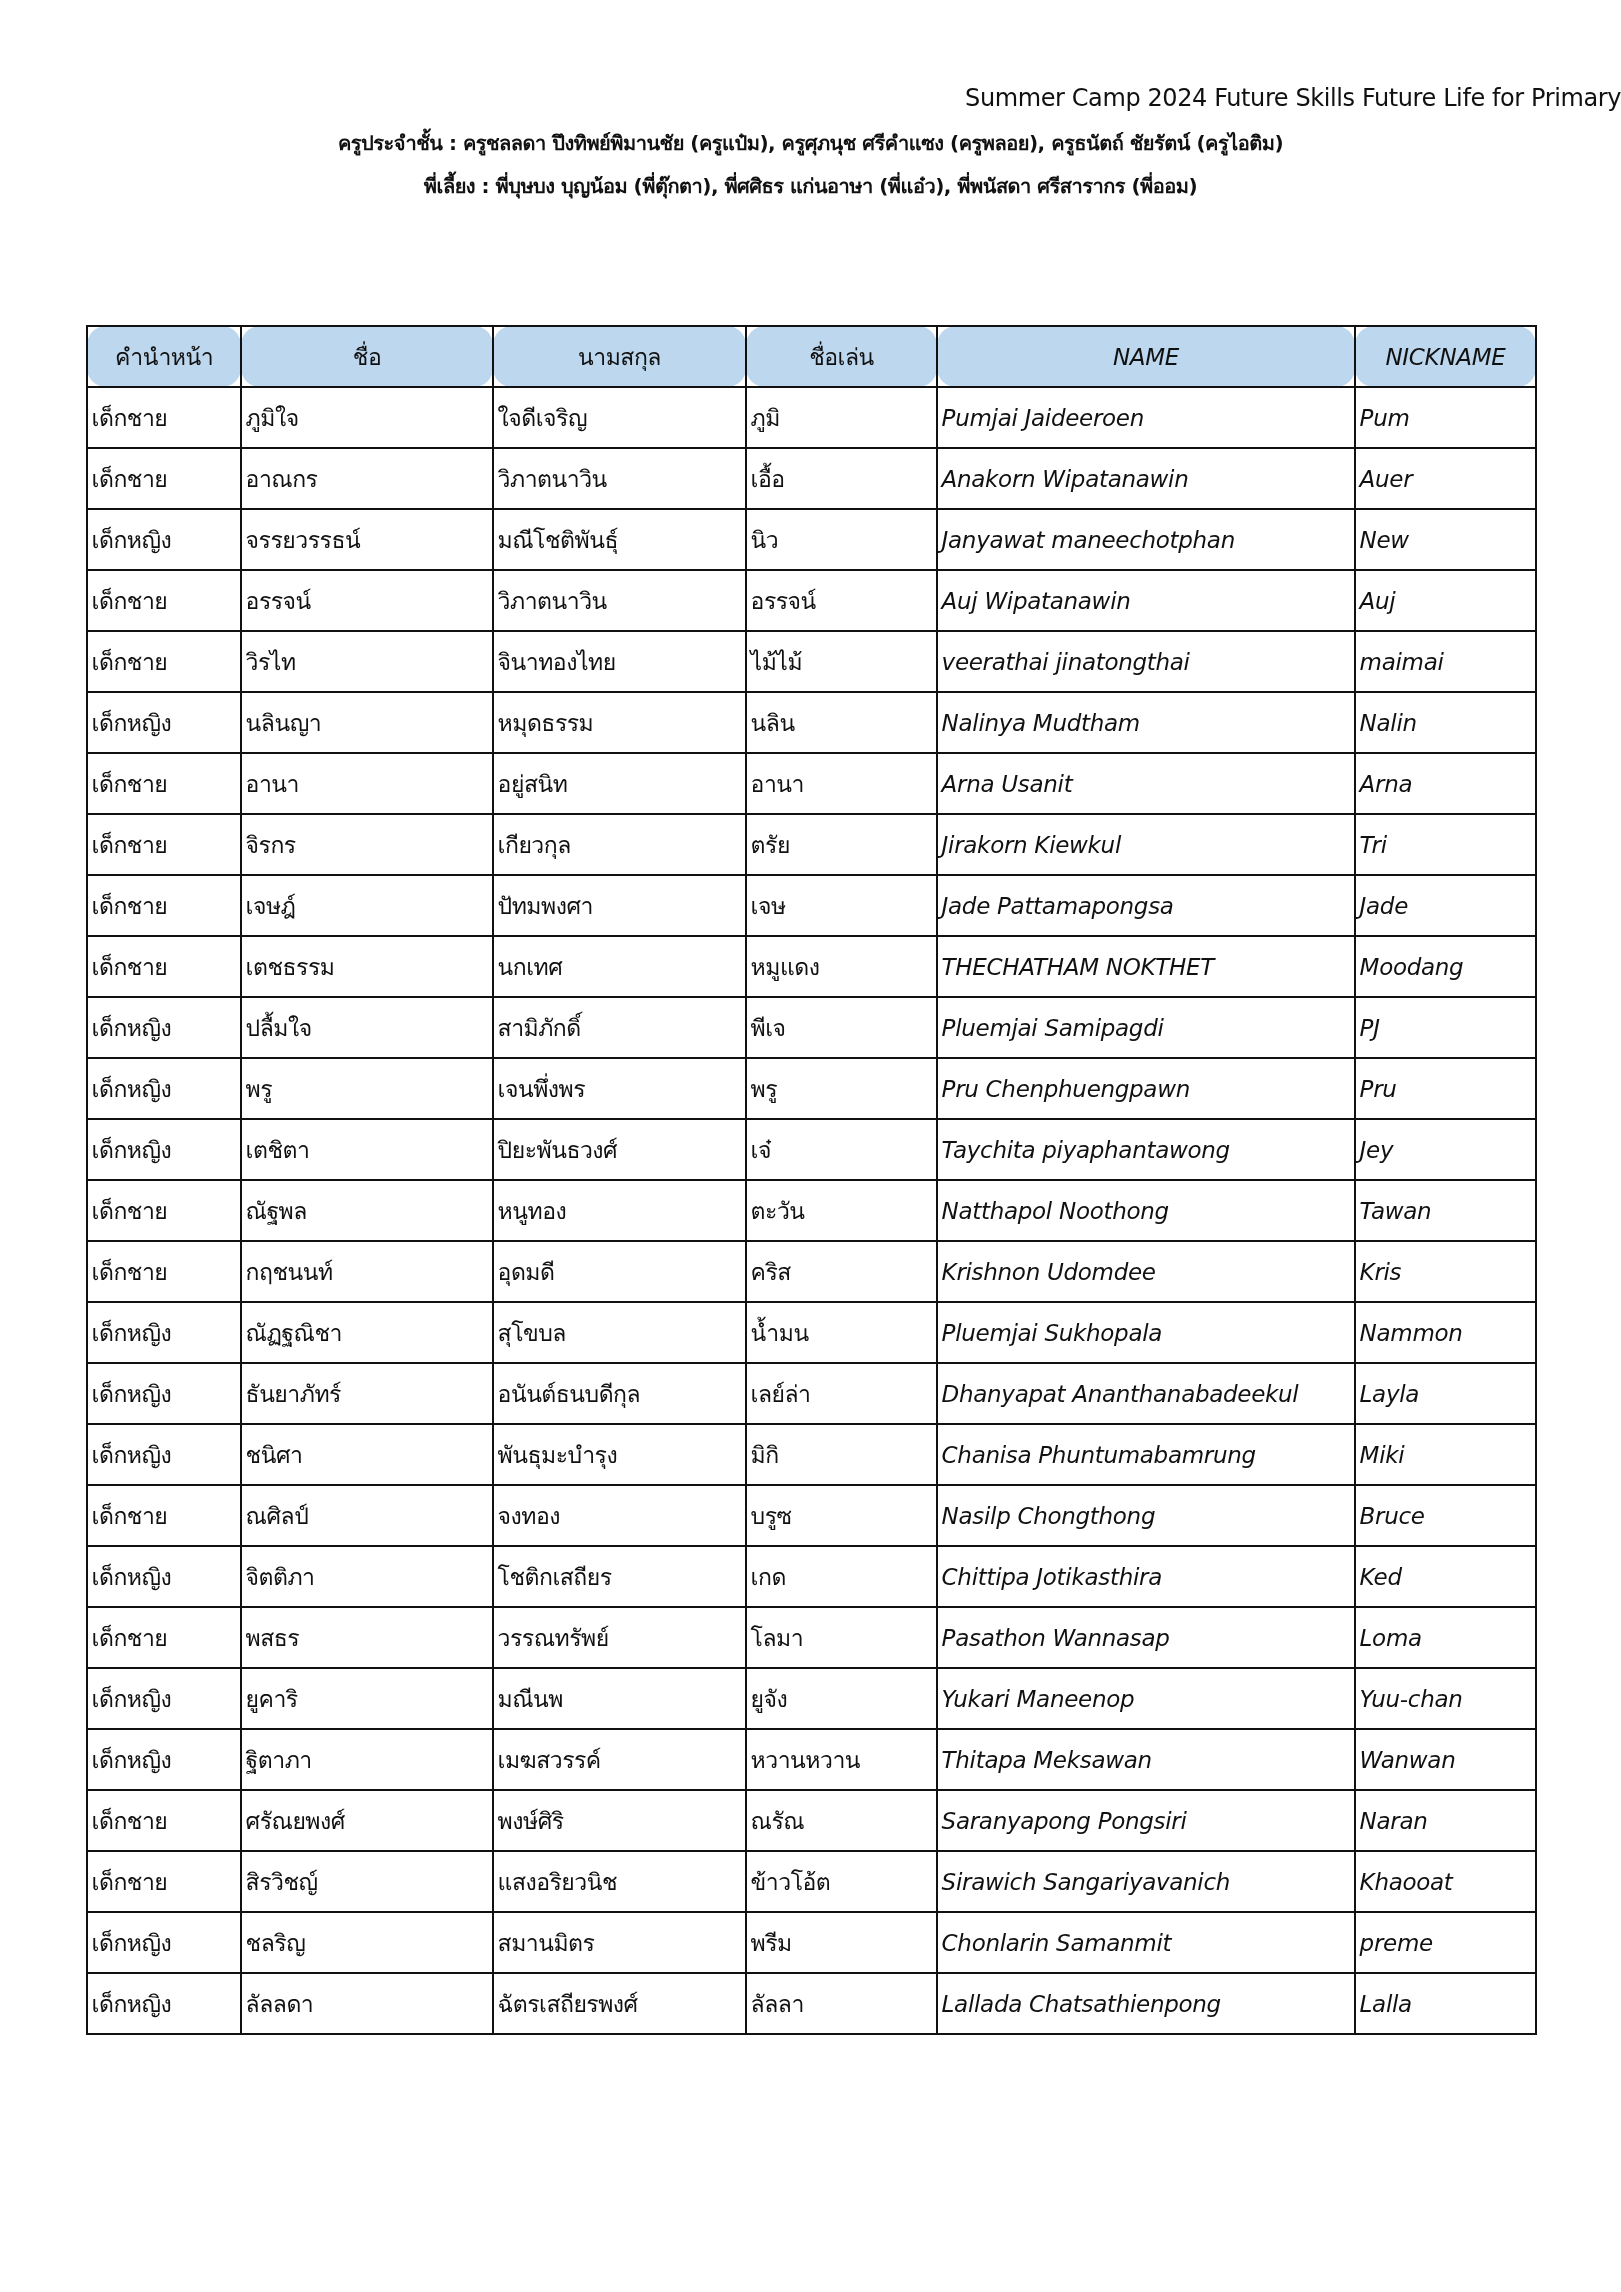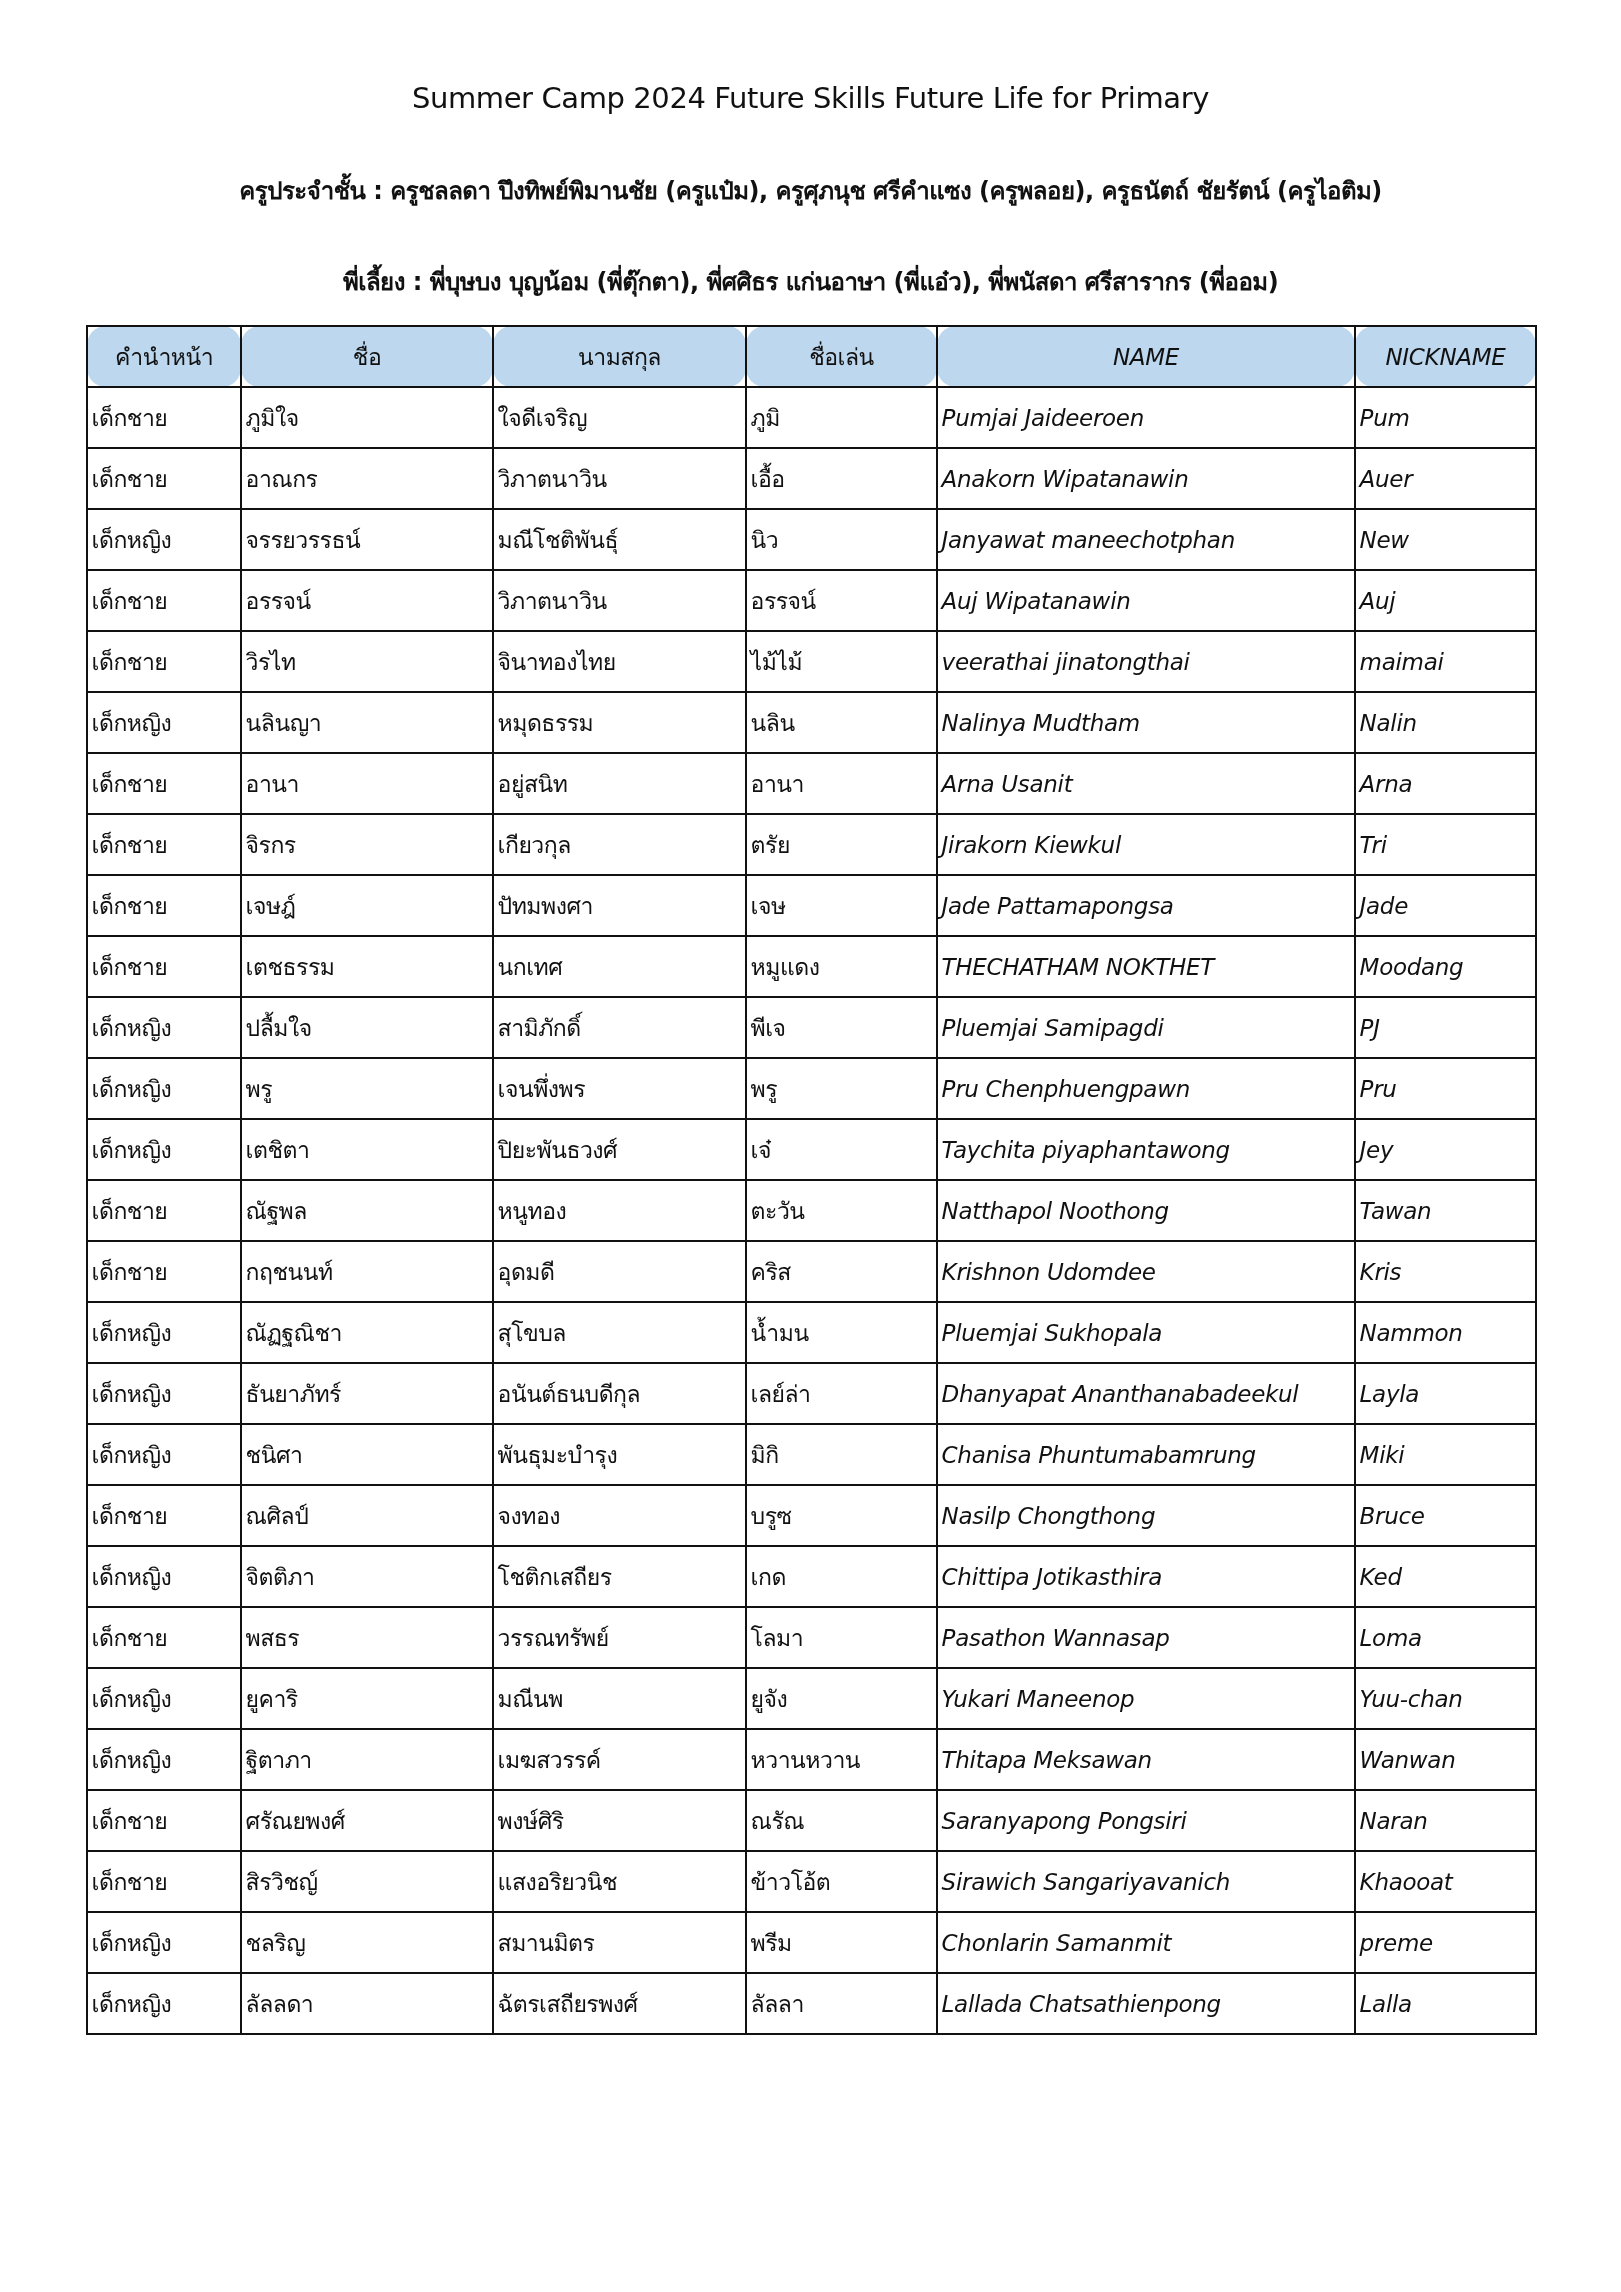--- a/index.html
+++ b/index.html
@@ -16,36 +16,36 @@
       color: #111111;
     }
     .header-block {
       position: absolute;
       left: 0;
       top: 75px;
       width: 1621px;
       text-align: center;
     }
     .title-line {
-      font-size: 29px;
+      font-size: 24px;
       line-height: 47px;
       height: 47px;
       white-space: nowrap;
       font-family: "DejaVu Sans", sans-serif;
       letter-spacing: -0.4px;
+      text-align: right;
     }
     .thai-line {
-      font-size: 24px;
+      font-size: 20px;
       line-height: 43px;
       height: 43px;
       font-weight: bold;
       white-space: nowrap;
       font-family: "DejaVu Sans", sans-serif;
       letter-spacing: -0.5px;
-      margin-top: 48px;
     }
     .roster {
       position: absolute;
       left: 86px;
       top: 325px;
       border-collapse: collapse;
       border: 2.7px solid #111;
       table-layout: fixed;
     }
     .roster th, .roster td {

